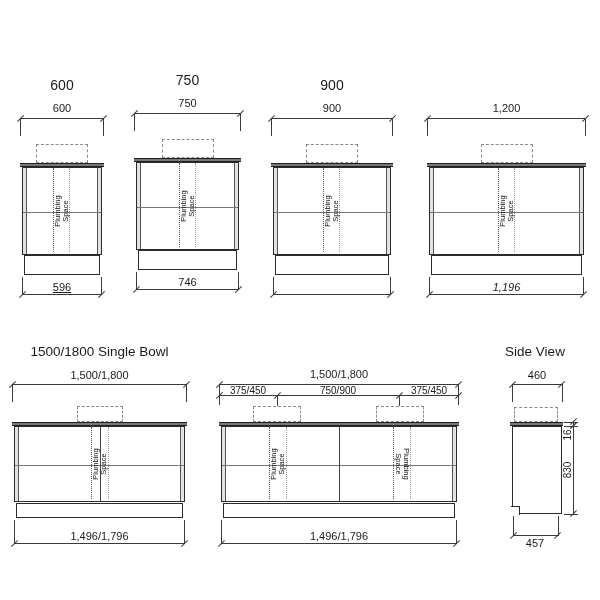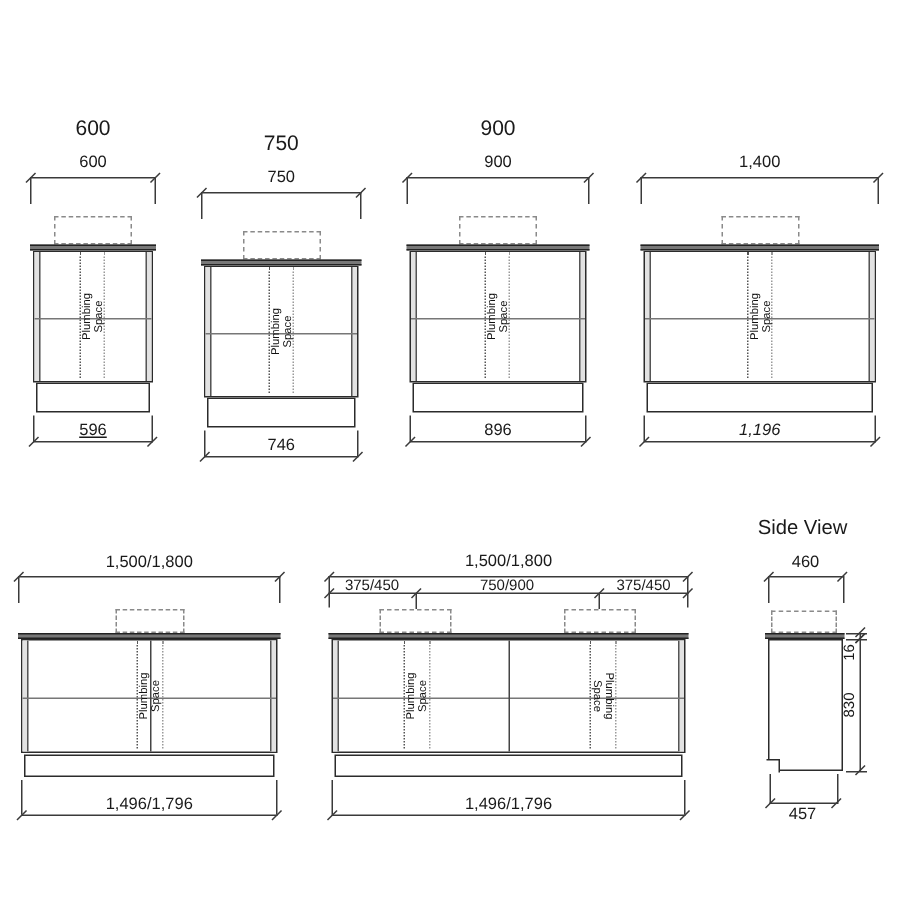--- a/index.html
+++ b/index.html
@@ -102,21 +102,21 @@
       <span>Space</span>
     </div>
   </div>
   <div class="kick" style="top:180px;height:20px;left:4px;right:4px;"></div>
   <div class="ext" style="left:2px;top:202px;height:17px;"></div>
   <div class="ext" style="right:2px;top:202px;height:17px;"></div>
   <div class="dimtext" style="top:206px;left:0;right:0;text-decoration:underline;">596</div>
   <div class="hdim" style="top:219px;left:2px;right:2px;"></div>
 </div>
 
-<div class="fig" style="left:134px;top:85px;width:107px;height:225px;">
+<div class="fig" style="left:134px;top:70px;width:107px;height:225px;">
   <div class="heading">750</div>
   <div class="dimtext" style="top:27px;left:0;right:0;">750</div>
   <div class="hdim" style="top:43px;left:0;right:0;"></div>
   <div class="ext" style="left:0;top:43px;height:18px;"></div>
   <div class="ext" style="right:0;top:43px;height:18px;"></div>
   <div class="bowl" style="top:69px;height:19px;left:50%;width:52px;margin-left:-26px;"></div>
   <div class="bench" style="top:88px;"></div>
   <div class="bodybox" style="top:92px;height:88px;left:2px;right:2px;">
     <div class="panel l"></div>
     <div class="panel r"></div>
@@ -150,26 +150,25 @@
     <div class="pldot d1" style="left:calc(50% - 9px);"></div>
     <div class="pldot d2" style="left:calc(50% + 7px);"></div>
     <div class="pl-text" style="left:50%;top:50%;">
       <span>Plumbing</span>
       <span>Space</span>
     </div>
   </div>
   <div class="kick" style="top:180px;height:20px;left:4px;right:4px;"></div>
   <div class="ext" style="left:2px;top:202px;height:17px;"></div>
   <div class="ext" style="right:2px;top:202px;height:17px;"></div>
-  <div class="dimtext" style="top:206px;left:0;right:0;">896</div>
   <div class="hdim" style="top:219px;left:2px;right:2px;"></div>
 </div>
 
 <div class="fig" style="left:427px;top:75px;width:159px;height:225px;">
-  <div class="dimtext" style="top:27px;left:0;right:0;">1,400</div>
+  <div class="dimtext" style="top:27px;left:0;right:0;">1,200</div>
   <div class="hdim" style="top:43px;left:0;right:0;"></div>
   <div class="ext" style="left:0;top:43px;height:18px;"></div>
   <div class="ext" style="right:0;top:43px;height:18px;"></div>
   <div class="bowl" style="top:69px;height:19px;left:50%;width:52px;margin-left:-26px;"></div>
   <div class="bench" style="top:88px;"></div>
   <div class="bodybox" style="top:92px;height:88px;left:2px;right:2px;">
     <div class="panel l"></div>
     <div class="panel r"></div>
     <div class="midline" style="top:44px;"></div>
     <div class="pldot d1" style="left:calc(50% - 9px);"></div>
@@ -180,20 +179,21 @@
     </div>
   </div>
   <div class="kick" style="top:180px;height:20px;left:4px;right:4px;"></div>
   <div class="ext" style="left:2px;top:202px;height:17px;"></div>
   <div class="ext" style="right:2px;top:202px;height:17px;"></div>
   <div class="dimtext" style="top:206px;left:0;right:0;font-style:italic;">1,196</div>
   <div class="hdim" style="top:219px;left:2px;right:2px;"></div>
 </div>
 
 <div class="fig" style="left:12px;top:344px;width:175px;height:215px;">
+  <div class="title" style="left:0;right:0;">1500/1800 Single Bowl</div>
   <div class="dimtext" style="top:25px;left:0;right:0;">1,500/1,800</div>
   <div class="hdim" style="top:40px;left:0;right:0;"></div>
   <div class="ext" style="left:0;top:40px;height:18px;"></div>
   <div class="ext" style="right:0;top:40px;height:18px;"></div>
   <div class="bowl" style="top:62px;height:16px;left:50%;width:46px;margin-left:-23px;"></div>
   <div class="bench" style="top:78px;"></div>
   <div class="bodybox" style="top:82px;height:76px;left:2px;right:2px;">
     <div class="panel l"></div>
     <div class="panel r"></div>
     <div class="midline" style="top:38px;"></div>

